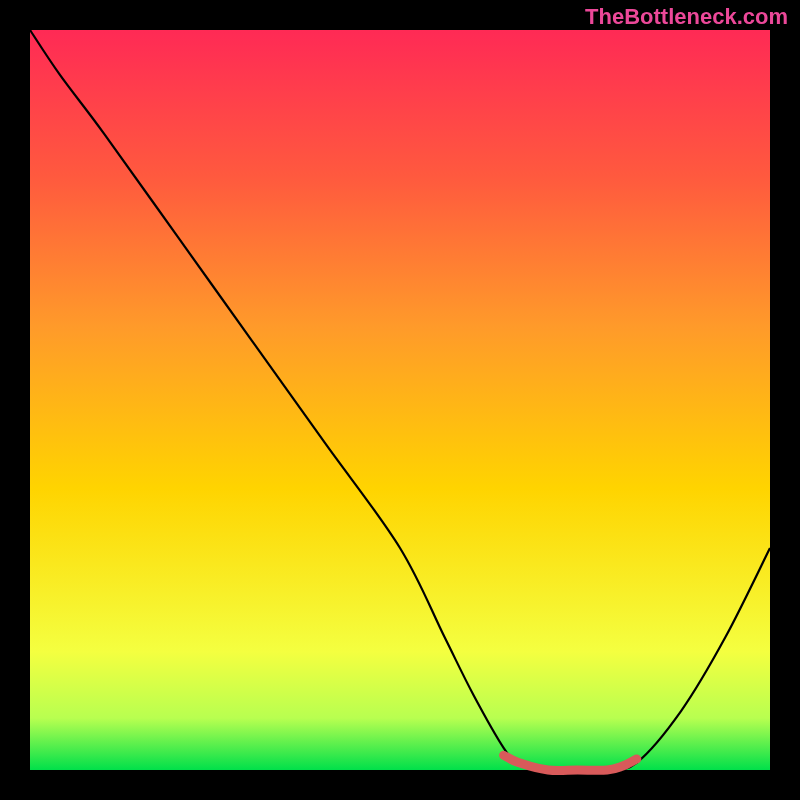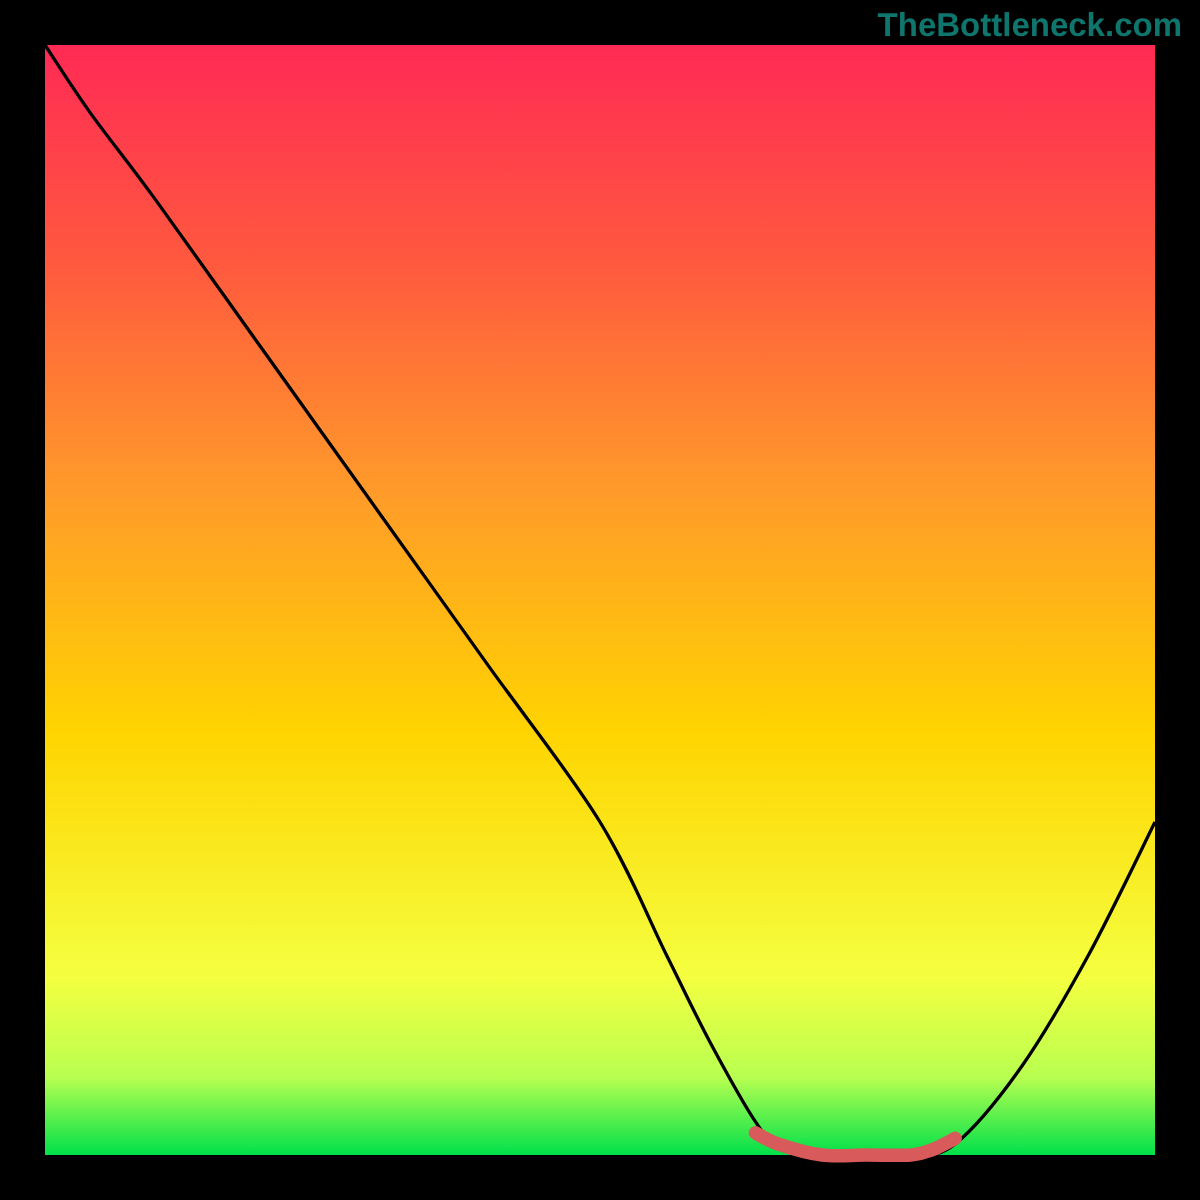--- a/index.html
+++ b/index.html
@@ -10,21 +10,21 @@
     height: 800px;
     background: #000;
   }
   .watermark {
     position: absolute;
     top: 4px;
     right: 12px;
     font-family: Arial, Helvetica, sans-serif;
     font-size: 22px;
     font-weight: 600;
-    color: #0f766e;
+    color: #ec4899;
   }
   svg { display: block; }
 </style>
 </head>
 <body>
 
 <div class="frame">
   <div class="watermark">TheBottleneck.com</div>
   <svg id="chart" width="800" height="800">
     <defs>

